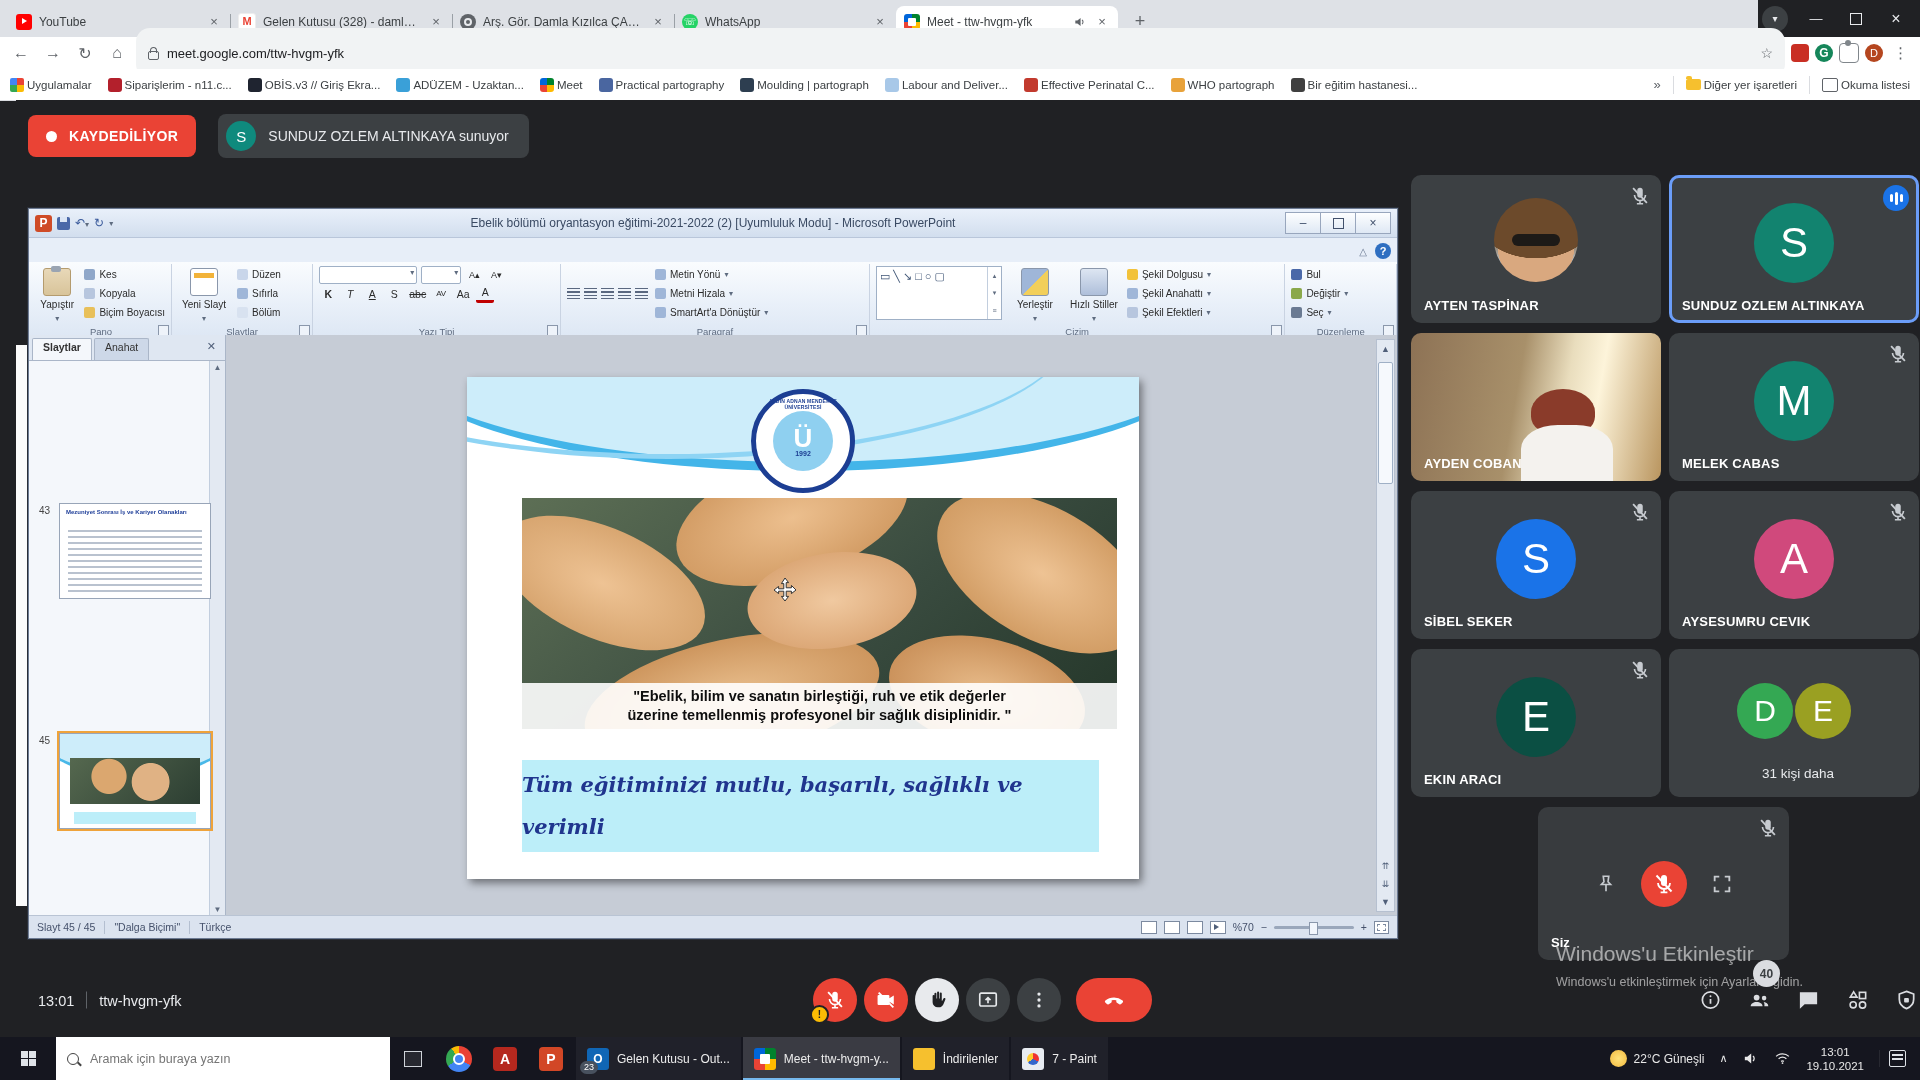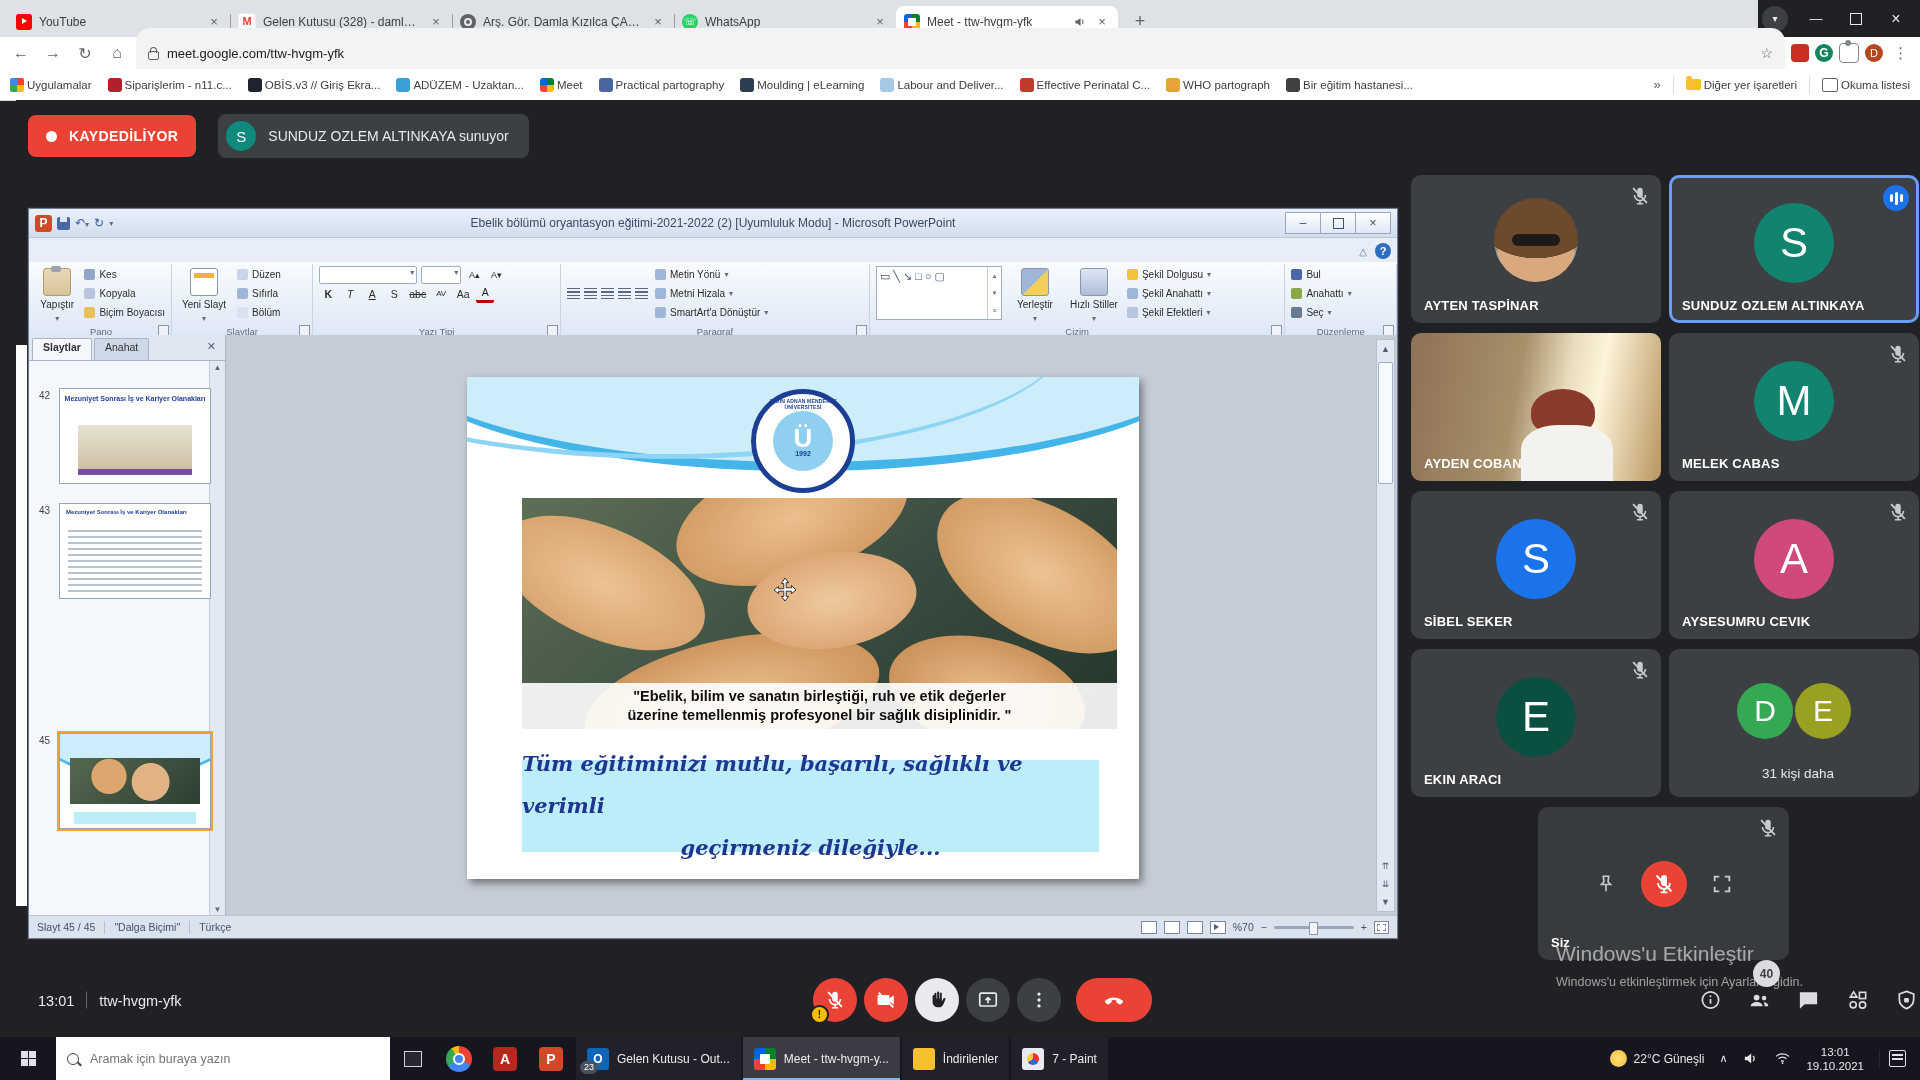--- a/index.html
+++ b/index.html
@@ -340,21 +340,21 @@
         <span class="bm">
           <span class="bm-ic" style="background: conic-gradient(rgb(0, 131, 45) 0deg, rgb(0, 131, 45) 25%, rgb(255, 186, 0) 25%, rgb(255, 186, 0) 50%, rgb(234, 67, 53) 50%, rgb(234, 67, 53) 75%, rgb(0, 102, 218) 75%);"></span>
           <span>Meet</span>
         </span>
         <span class="bm">
           <span class="bm-ic" style="background: rgb(74, 102, 160);"></span>
           <span>Practical partography</span>
         </span>
         <span class="bm">
           <span class="bm-ic" style="background: rgb(45, 62, 80);"></span>
-          <span>Moulding | eLearning</span>
+          <span>Moulding | partograph</span>
         </span>
         <span class="bm">
           <span class="bm-ic" style="background: rgb(168, 200, 232);"></span>
           <span>Labour and Deliver...</span>
         </span>
         <span class="bm">
           <span class="bm-ic" style="background: rgb(194, 58, 46);"></span>
           <span>Effective Perinatal C...</span>
         </span>
         <span class="bm">
@@ -570,21 +570,21 @@
           <div class="rgroup" style="width: 100px;">
             <div class="rg-label">Düzenleme</div>
             <div class="dlg"></div>
             <div class="rcol">
               <div class="rrow">
                 <span class="mini" style="background: rgb(74, 104, 168);"></span>
                 <span>Bul</span>
               </div>
               <div class="rrow">
                 <span class="mini" style="background: rgb(138, 168, 74);"></span>
-                <span>Anahattı</span>
+                <span>Değiştir</span>
                 <span class="dd">▾</span>
               </div>
               <div class="rrow">
                 <span class="mini" style="background: rgb(106, 122, 146);"></span>
                 <span>Seç</span>
                 <span class="dd">▾</span>
               </div>
             </div>
           </div>
         </div>
@@ -593,27 +593,20 @@
         <div class="panel">
           <div class="panel-tabs">
             <span class="pnt active" id="pnt0">Slaytlar</span>
             <span class="pnt" id="pnt1">Anahat</span>
             <span class="panel-x">✕</span>
           </div>
           <div class="panel-body" id="thumbs">
             <div class="pscroll">
                 <span>▲</span>
                 <span>▼</span>
-              </div>
-          <div class="pthumb-wrap" style="left: 30px; top: 27px;">
-                <span class="pnum">42</span>
-                <div class="pthumb">
-                  <div class="th-title">Mezuniyet Sonrası İş ve Kariyer Olanakları</div>
-                  <div class="th-img"></div>
-                </div>
               </div>
               <div class="pthumb-wrap" style="left: 30px; top: 142px;">
                 <span class="pnum">43</span>
                 <div class="pthumb">
                   <div class="th-title sm">Mezuniyet Sonrası İş ve Kariyer Olanakları</div>
                   <div class="th-lines"></div>
                 </div>
               </div>
               <div class="pthumb-wrap" style="left: 30px; top: 372px;">
                 <span class="pnum">45</span>
@@ -644,21 +637,20 @@
                 <span class="blob b5"></span>
               <span class="blob baby"></span>
                 <span class="blob babyhair"></span>
             </div>
             <div class="caption">
               <span>"Ebelik,  bilim ve sanatın birleştiği, ruh ve etik değerler</span>
               <span>üzerine temellenmiş profesyonel bir sağlık disiplinidir. "</span>
             </div>
             <div class="wish">
               <span>Tüm eğitiminizi mutlu, başarılı, sağlıklı ve verimli</span>
-              <span>geçirmeniz dileğiyle...</span>
             </div>
             <svg class="cursor" viewBox="0 0 26 26">
               <path d="M13 1l3.6 4.6h-2.4v5.2h5.2V8.4L24 13l-4.6 3.6v-2.4h-5.2v5.2h2.4L13 24l-3.6-4.6h2.4v-5.2H6.6v2.4L2 13l4.6-3.6v2.4h5.2V6.6H9.4z" fill="#fff" stroke="#333" stroke-width="1"></path>
             </svg>
           </div>
           <div class="vscroll">
             <span class="vbtn">▲</span>
               <span class="vthumb"></span>
               <span class="vspacer"></span>
             <span class="vbtn">⇈</span>

